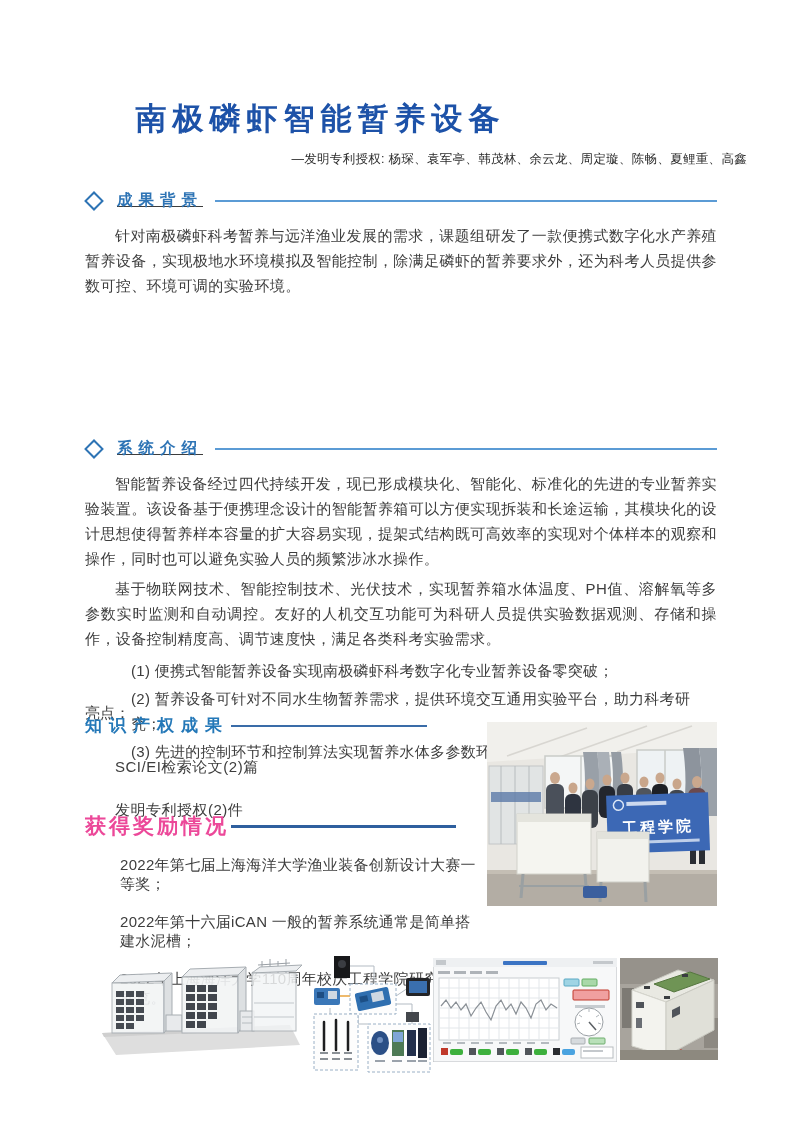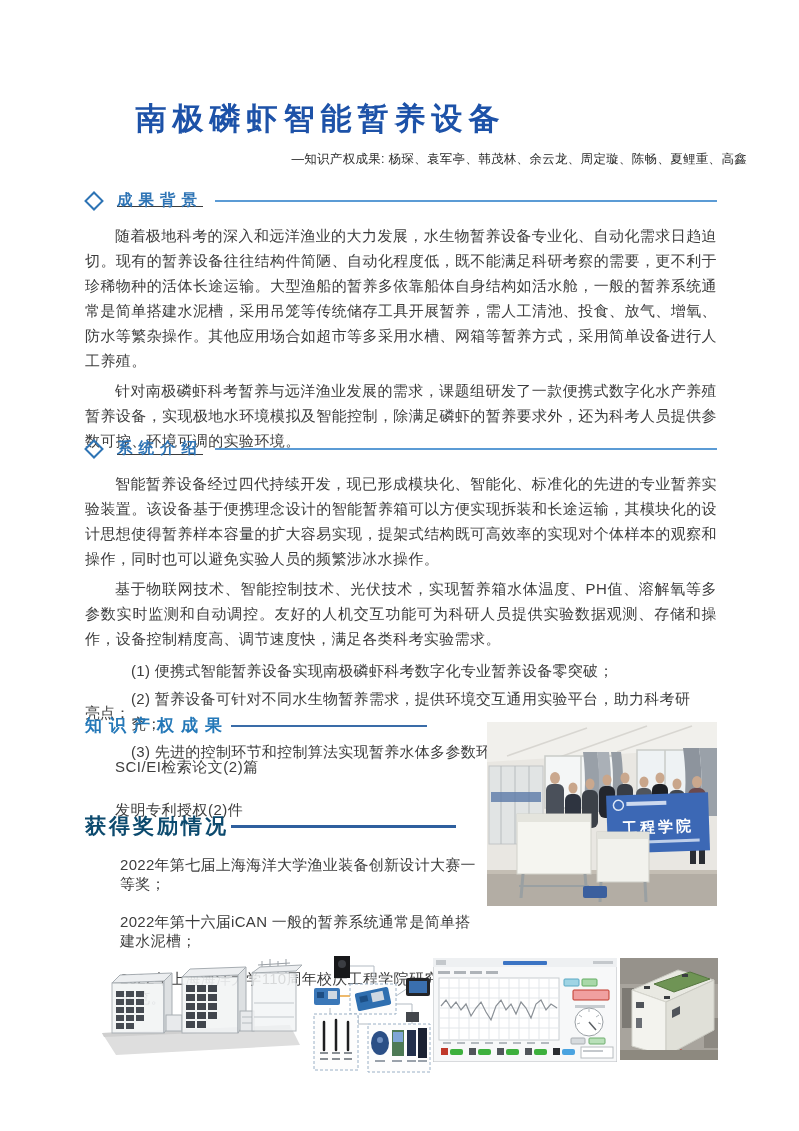--- a/index.html
+++ b/index.html
@@ -40,40 +40,39 @@
   .hl-item{margin:0 0 3px 0;letter-spacing:0.3px;}
   
   .ip-head,.aw-head{display:flex;align-items:center;}
   .ip-title{
     font-size:17px;font-weight:700;letter-spacing:7px;color:#2478b8;white-space:nowrap;
   }
   .ip-rule{width:196px;height:2px;background:#3a6ca8;margin-left:2px;}
   .ip-item{font-size:15px;line-height:27px;margin-left:30px;letter-spacing:0.5px;margin-top:16px;}
   
   .aw-title{
-    font-size:21px;font-weight:700;letter-spacing:3px;color:#0c4a6e;white-space:nowrap;
+    font-size:21px;font-weight:700;letter-spacing:3px;color:#ec4899;white-space:nowrap;
   }
   .aw-rule{width:225px;height:3px;background:#2e5f9e;margin-left:2px;}
   .aw-item{font-size:15px;margin:16px 0 0 35px;letter-spacing:0.3px;}
   figure{margin:0;padding:0;}
   svg{display:block;}
 </style>
 </head>
 <body>
 
 <div class="abs doc-title">南极磷虾智能暂养设备</div>
-<div class="abs byline">—知识产权成果: 杨琛、袁军亭、韩茂林、余云龙、周定璇、陈畅、夏鲤重、高鑫</div>
+<div class="abs byline">—发明专利授权: 杨琛、袁军亭、韩茂林、余云龙、周定璇、陈畅、夏鲤重、高鑫</div>
 
 <div class="abs section" style="top:190px;">
   <div class="sec-head">
     <span class="diamond"></span>
     <span class="sec-label">成果背景</span>
     <span class="sec-rule"></span>
   </div>
-  <p class="para">随着极地科考的深入和远洋渔业的大力发展，水生物暂养设备专业化、自动化需求日趋迫切。现有的暂养设备往往结构件简陋、自动化程度低，既不能满足科研考察的需要，更不利于珍稀物种的活体长途运输。大型渔船的暂养多依靠船体自身结构如活水舱，一般的暂养系统通常是简单搭建水泥槽，采用吊笼等传统储存工具开展暂养，需人工清池、投食、放气、增氧、防水等繁杂操作。其他应用场合如超市等多采用水槽、网箱等暂养方式，采用简单设备进行人工养殖。</p>
   <p class="para" style="margin-top:5px;">针对南极磷虾科考暂养与远洋渔业发展的需求，课题组研发了一款便携式数字化水产养殖暂养设备，实现极地水环境模拟及智能控制，除满足磷虾的暂养要求外，还为科考人员提供参数可控、环境可调的实验环境。</p>
 </div>
 
 <div class="abs section" style="top:438px;">
   <div class="sec-head">
     <span class="diamond"></span>
     <span class="sec-label">系统介绍</span>
     <span class="sec-rule"></span>
   </div>
   <p class="para">智能暂养设备经过四代持续开发，现已形成模块化、智能化、标准化的先进的专业暂养实验装置。该设备基于便携理念设计的智能暂养箱可以方便实现拆装和长途运输，其模块化的设计思想使得暂养样本容量的扩大容易实现，提架式结构既可高效率的实现对个体样本的观察和操作，同时也可以避免实验人员的频繁涉冰水操作。</p>

